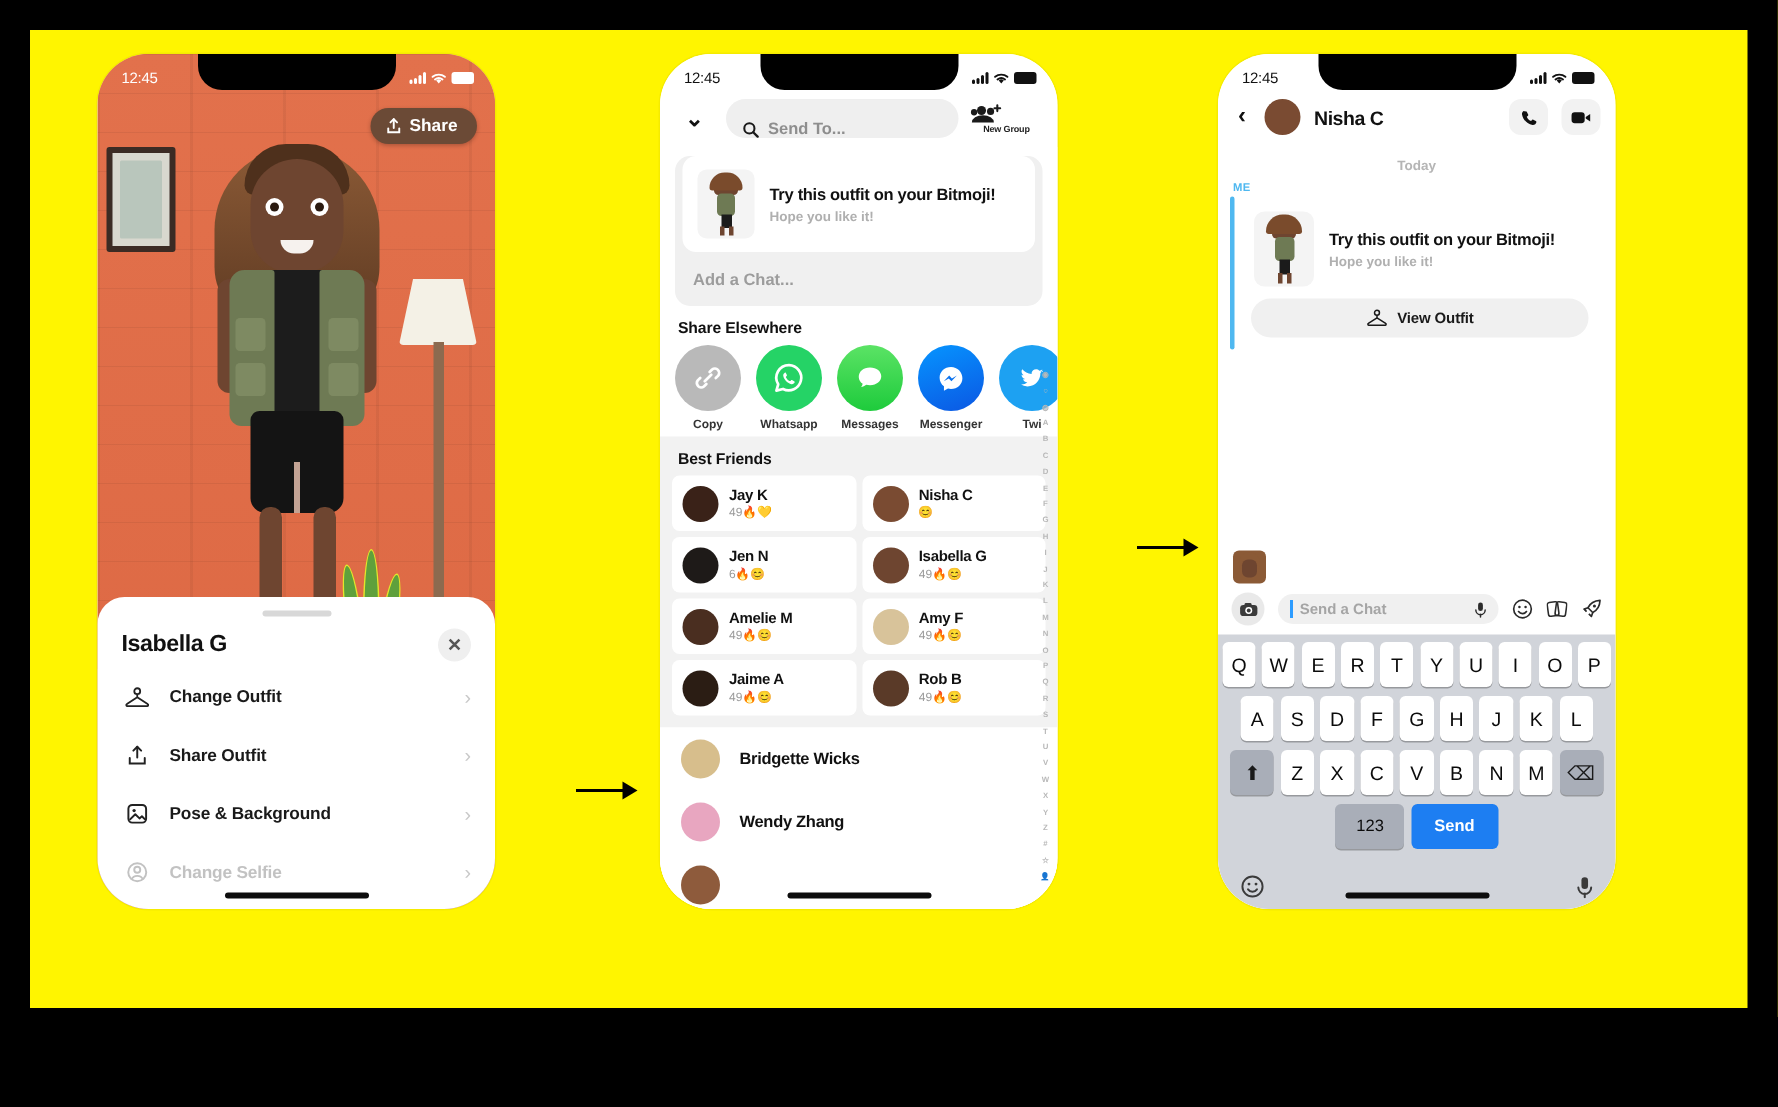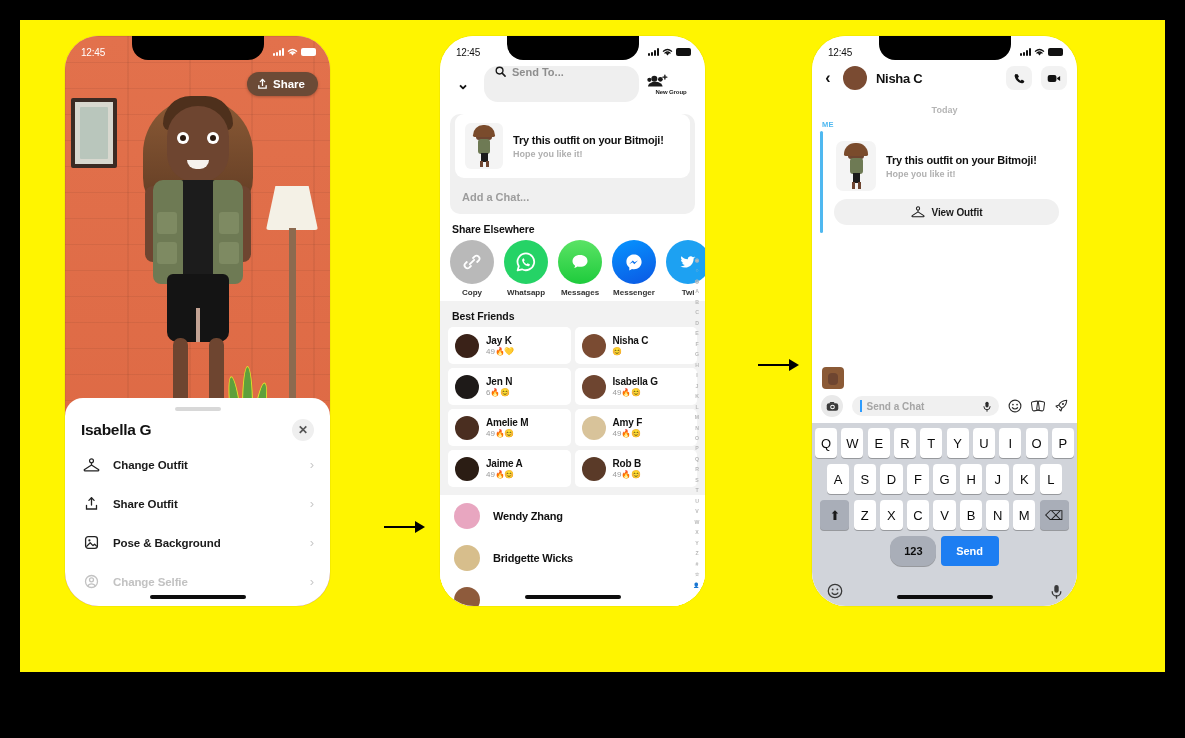--- a/index.html
+++ b/index.html
@@ -156,22 +156,22 @@
   .sheet-row .r-ico{width:20px;display:flex;justify-content:center;color:#222;}
   .sheet-row .r-lbl{flex:1;font-size:11.5px;font-weight:700;color:#1a1a1a;letter-spacing:-0.1px;}
   .sheet-row .r-chev{color:#C9C9C9;font-size:13px;}
   .sheet-row.dim .r-lbl,.sheet-row.dim .r-ico{color:#C2C2C2;}
 
   
   .p2{position:absolute;inset:0;background:#fff;display:flex;flex-direction:column;}
   .p2-top{padding:30px 10px 6px 10px;display:flex;align-items:center;gap:8px;}
   .chev-down{width:26px;text-align:center;font-size:15px;color:#111;font-weight:700;}
   .search-pill{
-    flex:1;height:36px;border-radius:14px;background:#EFEFEF;
-    display:flex;align-items:flex-start;gap:6px;padding:0 11px;
+    flex:1;height:26px;border-radius:14px;background:#EFEFEF;
+    display:flex;align-items:flex-end;gap:6px;padding:0 11px;
     font-size:11px;color:#8E8E8E;font-weight:600;
   }
   .newgroup{width:48px;text-align:center;}
   .newgroup .ng-l{font-size:6px;font-weight:700;color:#222;margin-top:1px;letter-spacing:-0.1px;}
 
   .p2-scroll{flex:1;overflow:hidden;position:relative;background:#fff;}
   .chatbox-wrap{background:#F0F0F0;border-radius:10px;margin:6px 10px 0;padding:0;}
   .chat-card{
     background:#fff;border-radius:9px;margin:5px;padding:9px 10px;
     display:flex;align-items:center;gap:10px; min-height:58px;
@@ -244,21 +244,21 @@
   .krow{display:flex;justify-content:center;gap:4.2px;margin-bottom:6px;}
   .key{
     background:#fff;border-radius:4px;height:30px;width:22.4px;
     display:flex;align-items:center;justify-content:center;
     font-size:13px;color:#0b0b0b; font-family:"Liberation Sans",sans-serif;
     box-shadow:0 1px 0 rgba(0,0,0,0.28);
   }
   .krow.r2{padding:0 11px;}
   .krow.r3{padding:0 0;}
   .key.wide{width:29px;background:#A9AEB8;color:#1a1a1a;font-size:13px;}
-  .key.num{width:46px;background:#A9AEB8;font-size:11px;font-weight:700;border-radius:12px;}
+  .key.num{width:46px;background:#A9AEB8;font-size:11px;font-weight:400;}
   .key.space{width:122px;font-size:11px;color:#333;}
   .key.send{width:58px;background:#1D7EF2;color:#fff;font-size:11px;font-weight:600;box-shadow:none;}
   .kbot{display:flex;align-items:center;justify-content:space-between;padding:4px 12px 0;height:34px;}
   .kbot .kb-ico{font-size:15px;color:#3a3a3a;}
 
   
   .arrow{position:absolute;display:flex;align-items:center;}
   .arrow .shaft{height:2px;background:#000;width:32px;}
   .arrow .tip{width:0;height:0;border-top:6px solid transparent;border-bottom:6px solid transparent;border-left:10px solid #000;margin-left:-1px;}
   .arrow-1{left:384px;top:521px;}
@@ -558,26 +558,26 @@
                   <div class="bf-n">Rob B</div>
               <div class="bf-s">49🔥😊</div>
                 </div>
             </div>
           </div>
 
         </div>
 
         <div class="rec-list">
           <div class="rec-row">
+            <div class="rec-av" style="background:#D7BE8C"></div>
+            <div class="rec-n">Bridgette Wicks</div>
+          </div>
+          <div class="rec-row">
             <div class="rec-av" style="background:#E8A6C0"></div>
             <div class="rec-n">Wendy Zhang</div>
-          </div>
-          <div class="rec-row">
-            <div class="rec-av" style="background:#D7BE8C"></div>
-            <div class="rec-n">Bridgette Wicks</div>
           </div>
           <div class="rec-row">
             <div class="rec-av" style="background:#8E5B3C"></div>
 
           </div>
         </div>
 
         <div class="alpha-rail">
           <span>◉</span>
           <span>○</span>

